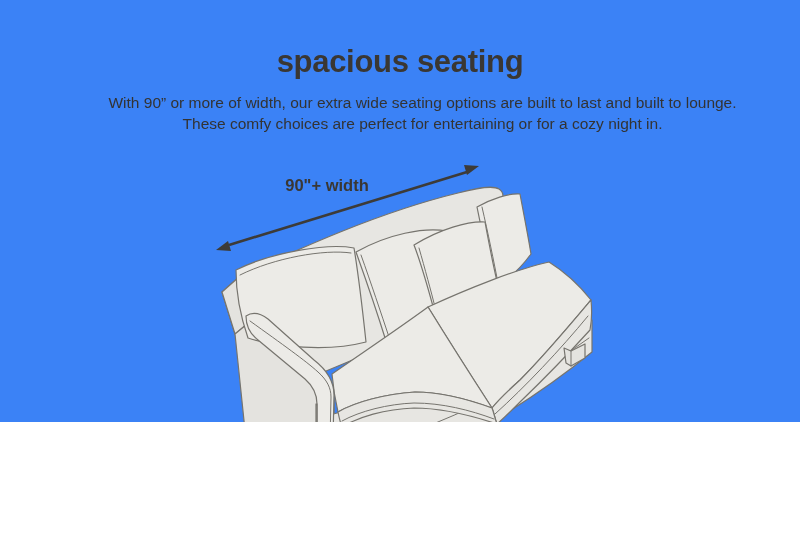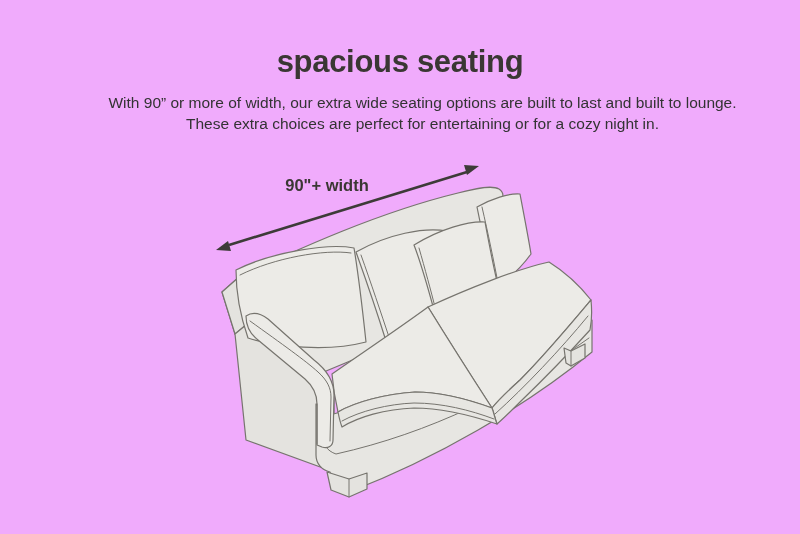--- a/index.html
+++ b/index.html
@@ -1,17 +1,17 @@
 <!DOCTYPE html>
 <html><head>
 <meta charset="utf-8">
 <style>
   html,body{margin:0;padding:0;background:#ffffff;}
   .canvas{
-    position:relative;width:800px;height:534px;background:#f0abfc;
+    position:relative;width:800px;height:422px;background:#3b82f6;
     font-family:"Liberation Sans", sans-serif;overflow:hidden;
   }
   .title{
     position:absolute;top:44px;left:0;width:800px;text-align:center;
     font-size:31px;font-weight:700;letter-spacing:-0.3px;color:#3a3733;
   }
   .desc{
     position:absolute;top:92px;left:0;width:800px;text-align:center;
     font-size:15.5px;line-height:21px;color:#333333;
   }
@@ -30,21 +30,21 @@
 </style>
 </head>
 <body>
 
 <div class="canvas">
 
   <div class="title">spacious seating</div>
 
   <div class="desc">
     <span>With 90” or more of width, our extra wide seating options are built to last and built to lounge.</span>
-    <span>These extra choices are perfect for entertaining or for a cozy night in.</span>
+    <span>These comfy choices are perfect for entertaining or for a cozy night in.</span>
   </div>
 
   <svg width="800" height="534" viewBox="0 0 800 534" style="position:absolute;left:0;top:0;">
 
     <g>
 
       <path class="f0" d="M 222,292 L 239,277
                C 300,248 380,212 458,193
                C 477,188 492,185 499,189
                C 505,193 504,200 497,205

